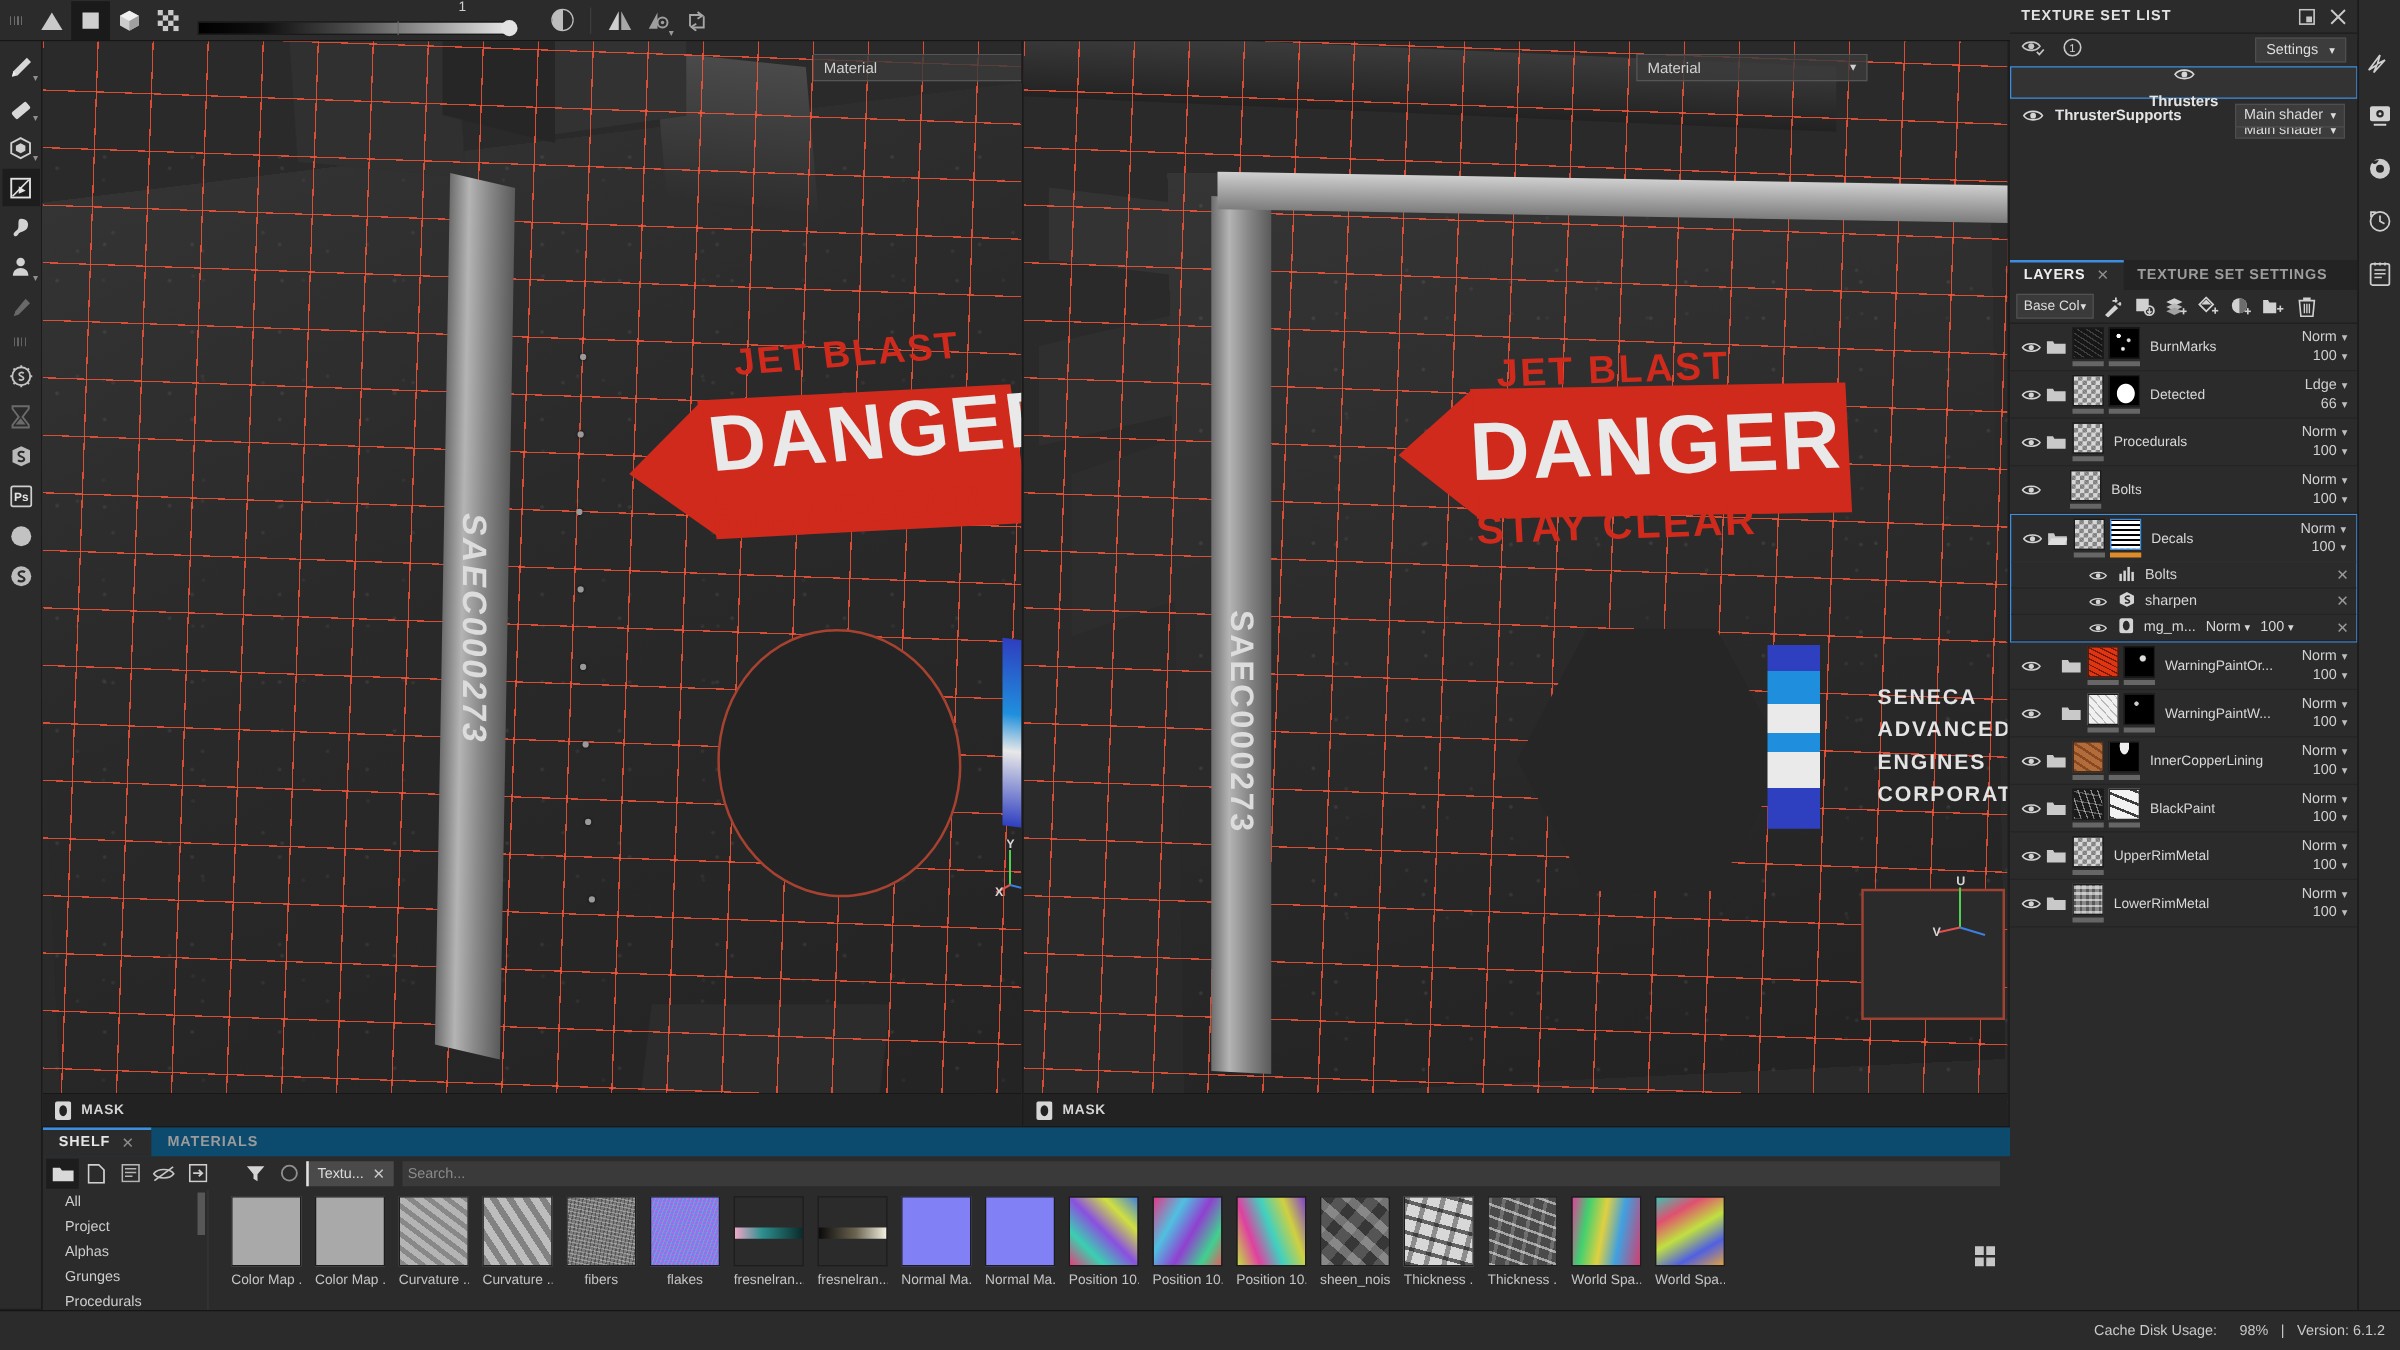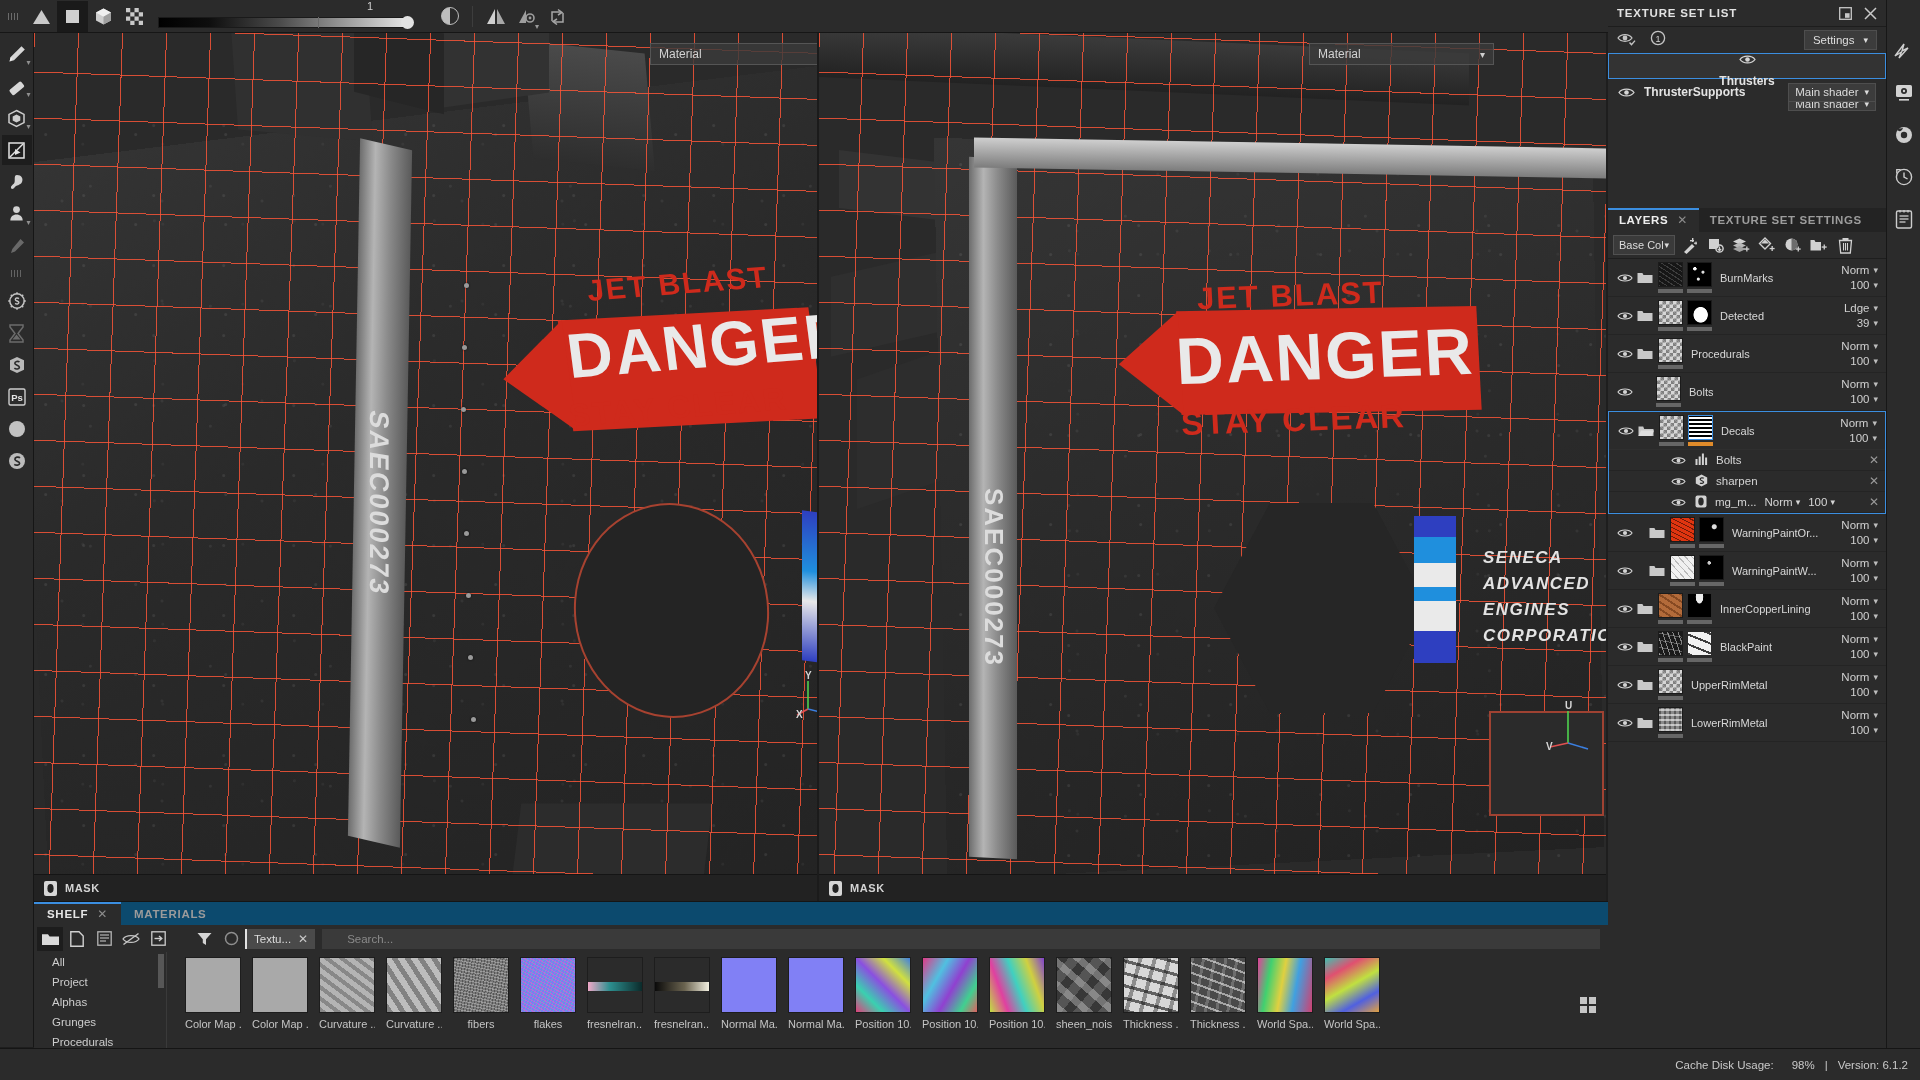--- a/index.html
+++ b/index.html
@@ -125,21 +125,21 @@
 
   .shelf-toolbar{ height:27px; display:flex; align-items:center; padding-left:3px; gap:1px; }
   .sh-ic{ width:26px; height:24px; display:flex; align-items:center; justify-content:center;
      cursor:pointer; }
   .sh-ic.on{ background:#1d1d1d; }
   .sh-sep{ width:18px; }
   .chip{ height:20px; background:#4a4a4a; display:flex; align-items:center; padding:0 7px;
      font-size:11.5px; color:#dcdcdc; gap:7px; border-left:2px solid #e2e2e2; cursor:pointer;}
   .chip .x{ font-size:12px; color:#c9c9c9;}
   .sh-search{ flex:1; height:20px; background:#3a3a3a; margin:0 8px 0 6px; display:flex;
-     align-items:center; padding:0 25px; font-size:11.5px; color:#8a8a8a; }
+     align-items:center; padding:0 4px; font-size:11.5px; color:#8a8a8a; }
 
   .shelf-body{ display:flex; height:97px; }
   .shelf-cats{ width:133px; background:#2b2b2b; border-right:1px solid #3a3a3a;
      position:relative; overflow:hidden;}
   .cat{ height:20px; display:flex; align-items:center; padding-left:18px; font-size:11.5px;
      color:#cdcdcd; cursor:pointer;}
   .cat-scroll{ position:absolute; right:2px; top:2px; width:6px; height:34px; background:#575757;}
   .shelf-grid{ flex:1; background:#2b2b2b; display:flex; gap:0; padding:5px 0 0 18px;
      position:relative; overflow:hidden;}
   .thumb{ width:56px; margin-right:11px; }
@@ -569,21 +569,21 @@
         <div style="position:absolute;left:670px;top:678px;width:115px;height:105px;
              background:#2b2b2b;border:2px solid rgba(255,86,56,.55);z-index:3;"></div>
 
         <div class="sidetext" style="left:190px;top:455px;font-size:26px;
              transform:rotate(90deg);transform-origin:left top;">SAEC000273</div>
 
         <div class="logo-s" style="left:595px;top:483px;width:42px;height:147px;
              background:linear-gradient(180deg,#2e3fc0 0 14%,#1f8fdd 14% 32%,#eaeaea 32% 48%,
              #1f8fdd 48% 58%,#eaeaea 58% 78%,#2e3fc0 78% 100%);"></div>
 
-        <div class="corp" style="left:664px;top:512px;font-style:italic;">
+        <div class="corp" style="left:683px;top:512px;">
           <div>SENECA</div>
           <div>ADVANCED</div>
           <div>ENGINES</div>
           <div>CORPORATION</div>
         </div>
 
         <div class="mesh"></div>
 
         <div class="matsel" style="left:490px;">
           <span>Material</span>
@@ -987,21 +987,21 @@
               <span class="bar" style="display:block;"></span>
             </span>
         </span>
         <span class="lname">Detected</span>
         <span class="lmeta">
           <span class="r">
               <span>Ldge</span>
               <span class="cv">▾</span>
             </span>
           <span class="r">
-              <span>39</span>
+              <span>66</span>
               <span class="cv">▾</span>
             </span>
         </span>
       </div>
 
       <div class="layer">
         <span class="eye">
             <svg width="16" height="10" viewBox="0 0 16 10">
               <path d="M1 5 C3.6 1 12.4 1 15 5 C12.4 9 3.6 9 1 5 Z" fill="none" stroke="#d3d3d3" stroke-width="1.2"></path>
               <circle cx="8" cy="5" r="2.1" fill="#d3d3d3"></circle>

